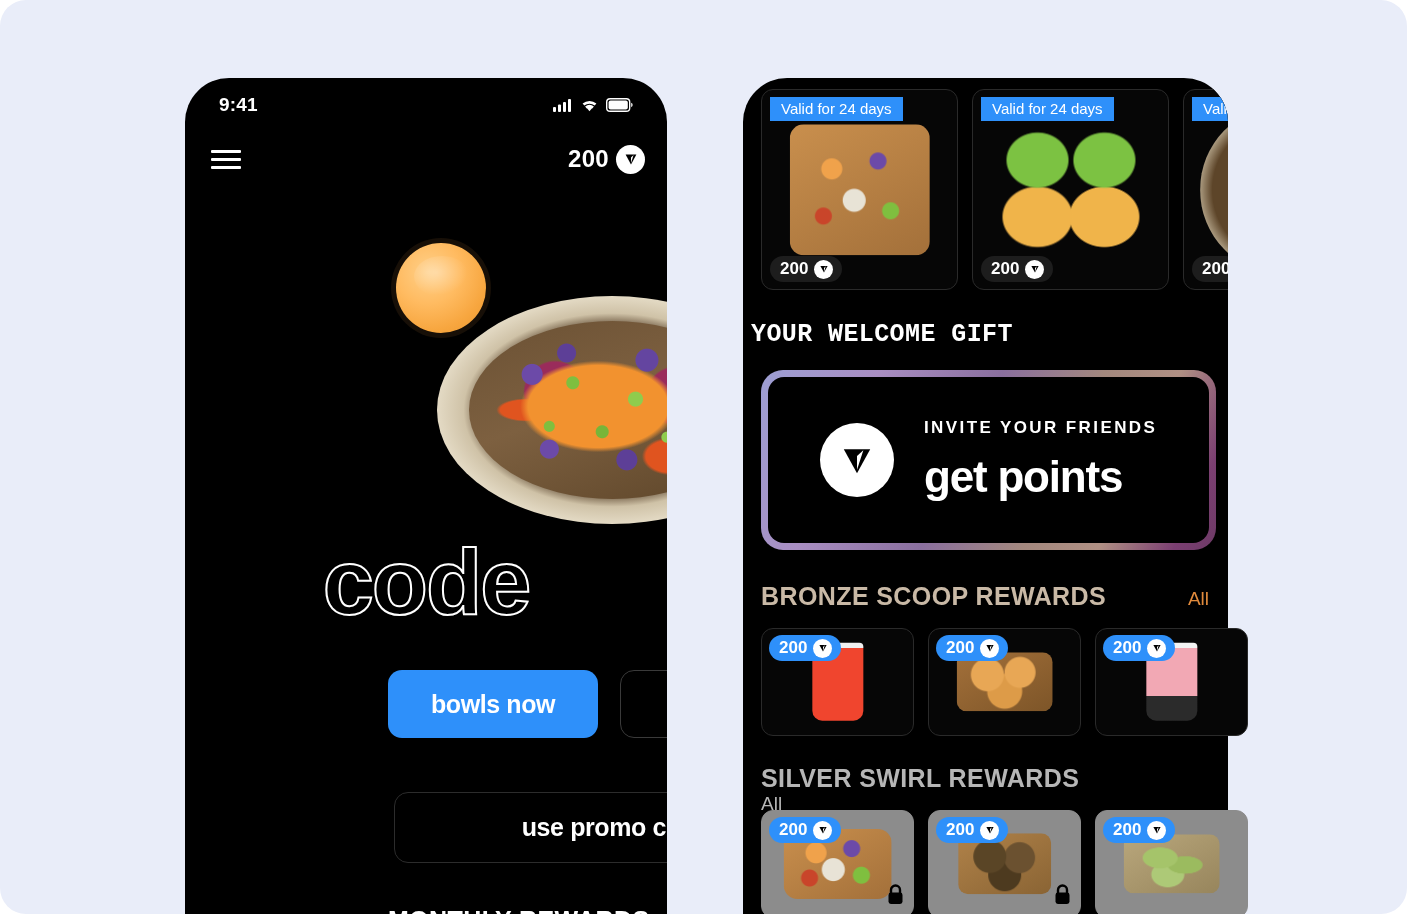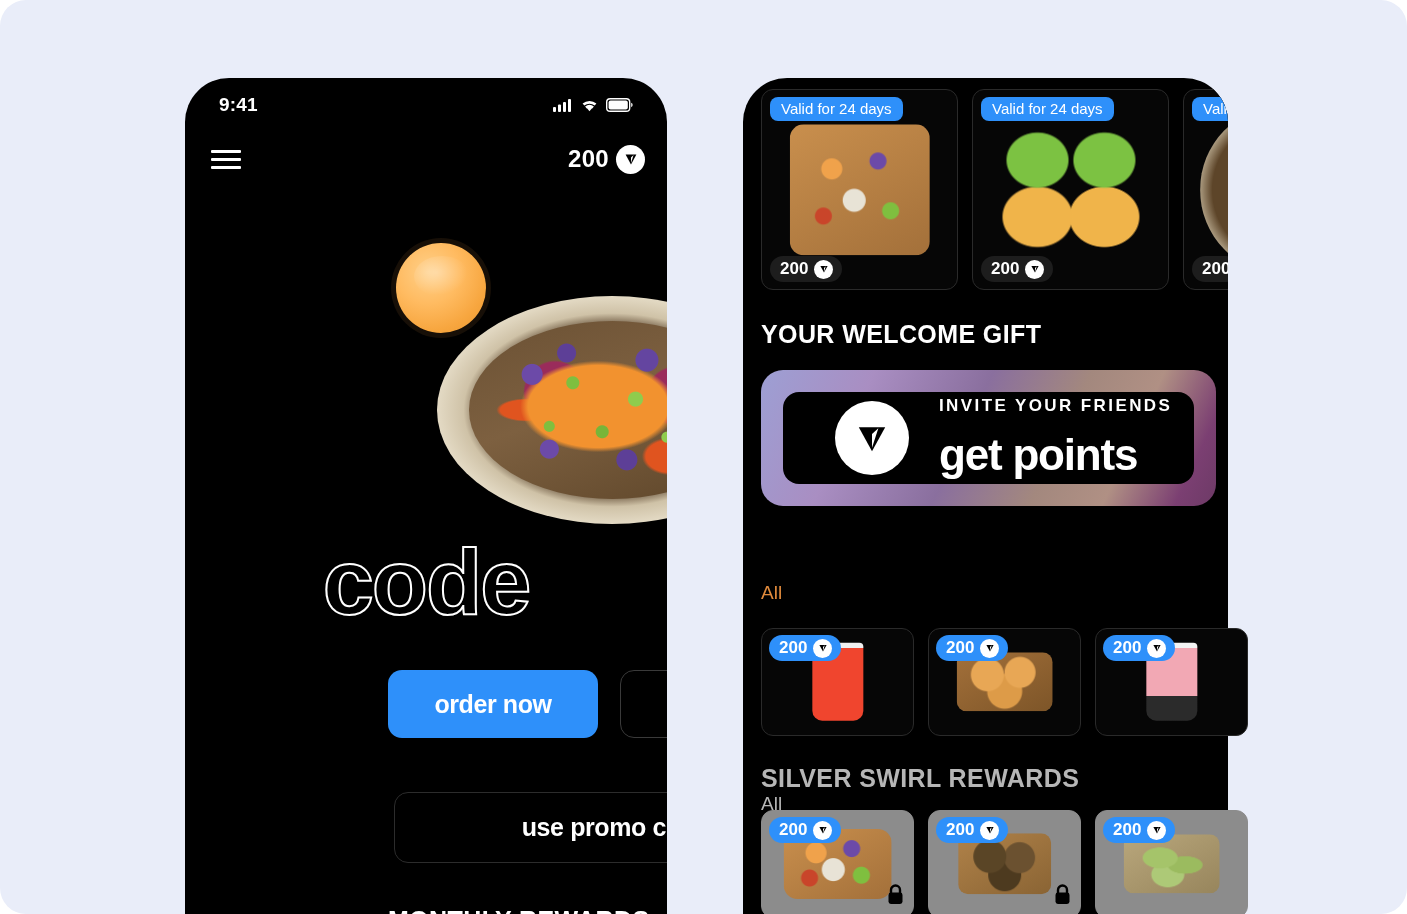--- a/index.html
+++ b/index.html
@@ -145,21 +145,21 @@
   .strip { position: absolute; display: flex; gap: 14px; }
   .rcard {
     position: relative; flex: none;
     border-radius: 12px; border: 1px solid #2a2a2a; background: #060606;
     overflow: hidden;
   }
   .rcard.locked { background: #8c8c8c; border-color: #8c8c8c; }
   .badge-valid {
     position: absolute; left: 8px; top: 7px; z-index: 3;
     background: #2e90fa; color: #fff; font-size: 15px;
-    border-radius: 8px; padding: 3px 11px 4px; white-space: nowrap;
+    border-radius: 0; padding: 3px 11px 4px; white-space: nowrap;
   }
   .badge-points {
     position: absolute; z-index: 3;
     display: flex; align-items: center; gap: 6px;
     color: #fff; font-size: 17px; font-weight: bold;
     border-radius: 13px; padding: 3px 9px 3px 10px; white-space: nowrap;
   }
   .badge-points.bl { left: 7px; top: 6px; background: #2e90fa; }
   .badge-points.bottom { left: 8px; bottom: 7px; background: rgba(32,32,32,.92); }
   .lock-icon { position: absolute; right: 9px; bottom: 8px; z-index: 3; }
@@ -198,22 +198,22 @@
                 radial-gradient(circle at 50% 68%, #4d3a1f 0 16px, transparent 17px),
                 linear-gradient(150deg,#b08249,#8a6434); }
   .t-edamame { width: 64%; height: 56%; border-radius: 10px;
     background: radial-gradient(ellipse at 38% 40%, #a5c46a 0 17px, transparent 18px),
                 radial-gradient(ellipse at 64% 52%, #9bbb5f 0 17px, transparent 18px),
                 radial-gradient(ellipse at 46% 68%, #adc977 0 16px, transparent 17px),
                 linear-gradient(150deg,#b9a77c,#97855c); }
 
   
   .gift-banner {
-    position: absolute; left: 761px; top: 370px; width: 455px; height: 136px;
-    border-radius: 22px; padding: 22px;
+    position: absolute; left: 761px; top: 370px; width: 455px; height: 180px;
+    border-radius: 22px; padding: 7px;
     background: linear-gradient(115deg,#9d9fd4 0%, #a98ec2 22%, #8a6f9e 45%, #a3887e 64%, #b09084 78%, #7b3f72 92%, #6d3a66 100%);
   }
   .gift-inner {
     width: 100%; height: 100%; border-radius: 16px; background: #000;
     display: flex; align-items: center; gap: 30px; padding-left: 52px;
   }
   .gift-kicker { color:#fff; font-size: 17px; font-weight: bold; letter-spacing: 2.4px; }
   .gift-head { color:#fff; font-size: 44px; font-weight: bold; letter-spacing: -1.2px; margin-top: 14px; }
 </style>
 </head>
@@ -264,21 +264,21 @@
 
     <div class="hero-bowl">
       <div class="inner"></div>
       <div class="greens"></div>
     </div>
     <div class="sauce-cup"></div>
 
     <div class="hero-title">code</div>
 
     <div class="btn-row">
-      <div class="btn btn-primary">order now</div>
+      <div class="btn btn-primary">bowls now</div>
       <div class="btn btn-outline">re-order</div>
     </div>
 
     <div class="btn-wide">use promo code</div>
 
     <div class="section-head" style="left:203px; top:828px; width:452px;">
       <span class="section-title">MONTHLY REWARDS</span>
 
     </div>
 
@@ -316,41 +316,42 @@
       <div class="rcard" style="width:197px;height:201px;">
         <span class="badge-valid">Valid for 2</span>
         <div class="thumb t-bowl"></div>
         <span class="badge-points bottom">
           <span>200</span>
 
         </span>
       </div>
     </div>
 
-    <div class="section-head" style="left:18px; top:242px; width:448px;">
+    <div class="section-head" style="left:8px; top:242px; width:448px;font-family:Liberation Mono, monospace;">
       <span class="section-title">YOUR WELCOME GIFT</span>
     </div>
   </div>
 
   <div class="gift-banner">
     <div class="gift-inner">
       <span class="logo-mark lg">
         <svg width="44" height="44" viewBox="0 0 18 18">
             <path d="M3.6 4.6h10.8L9 14.4z" fill="#000"></path>
             <path d="M9 7.4 11.6 5 9 13z" fill="#fff"></path>
           </svg>
       </span>
       <div>
         <div class="gift-kicker">INVITE YOUR FRIENDS</div>
         <div class="gift-head">get points</div>
       </div>
     </div>
   </div>
 
   <div class="section-head" style="left:761px; top:582px; width:448px;">
+    <span class="section-title" style="color:#c9b9a6">BRONZE SCOOP REWARDS</span>
     <span class="section-all" style="color:#e08a3c">All</span>
   </div>
   <div class="strip" style="left:761px; top:628px;">
     <div class="rcard" style="width:153px;height:108px;">
       <span class="badge-points bl">
         <span>200</span>
         <span class="logo-mark sm">
             <svg width="12" height="12" viewBox="0 0 18 18">
               <path d="M3.6 4.6h10.8L9 14.4z" fill="#000"></path>
               <path d="M9 7.4 11.6 5 9 13z" fill="#fff"></path>

